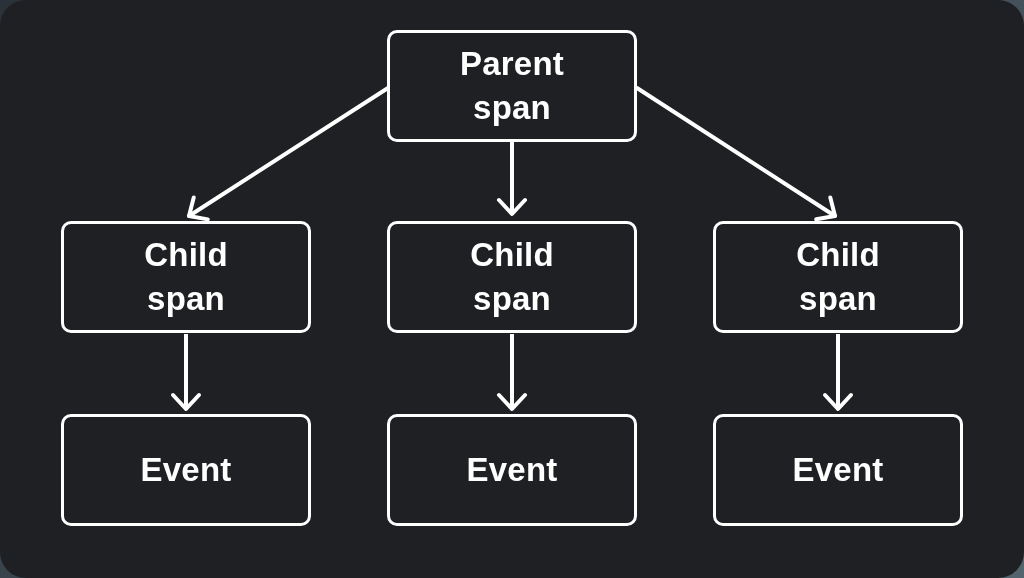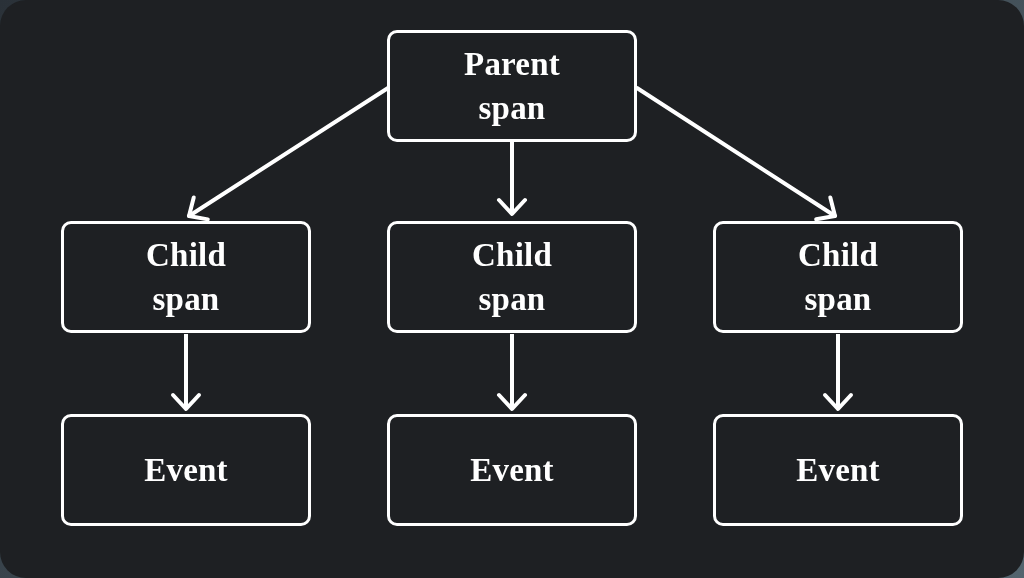--- a/index.html
+++ b/index.html
@@ -33,21 +33,20 @@
     display: flex;
     align-items: center;
     justify-content: center;
     text-align: center;
   }
   .node-label {
     font-size: 33px;
     font-weight: 700;
     line-height: 44px;
     letter-spacing: 0.2px;
-    font-family: Liberation Serif, serif;
   }
   .node-label span { display: block; }
   .node-parent  { left: 387px; top: 30px;  }
   .node-child-1 { left: 61px;  top: 221px; }
   .node-child-2 { left: 387px; top: 221px; }
   .node-child-3 { left: 713px; top: 221px; }
   .node-event-1 { left: 61px;  top: 414px; }
   .node-event-2 { left: 387px; top: 414px; }
   .node-event-3 { left: 713px; top: 414px; }
 </style>

